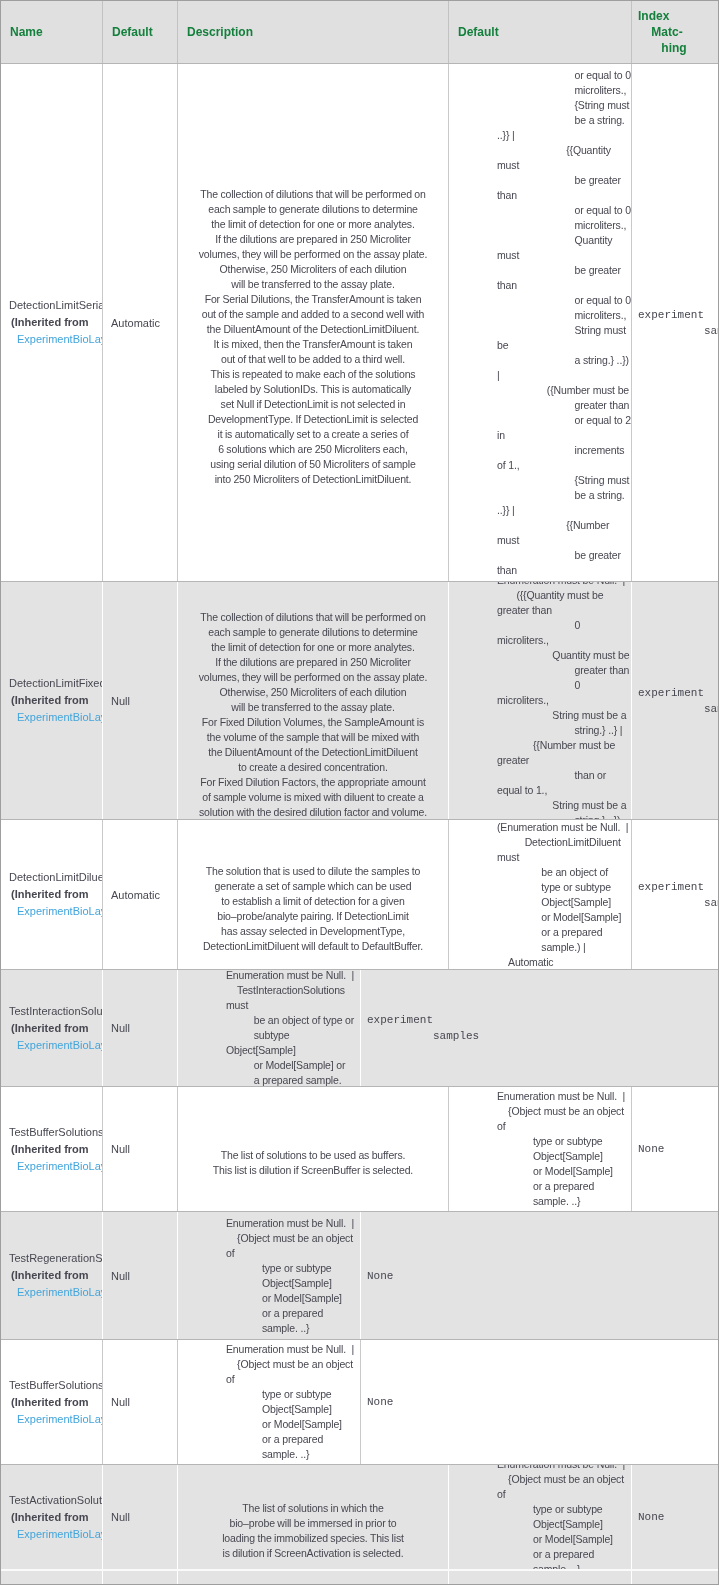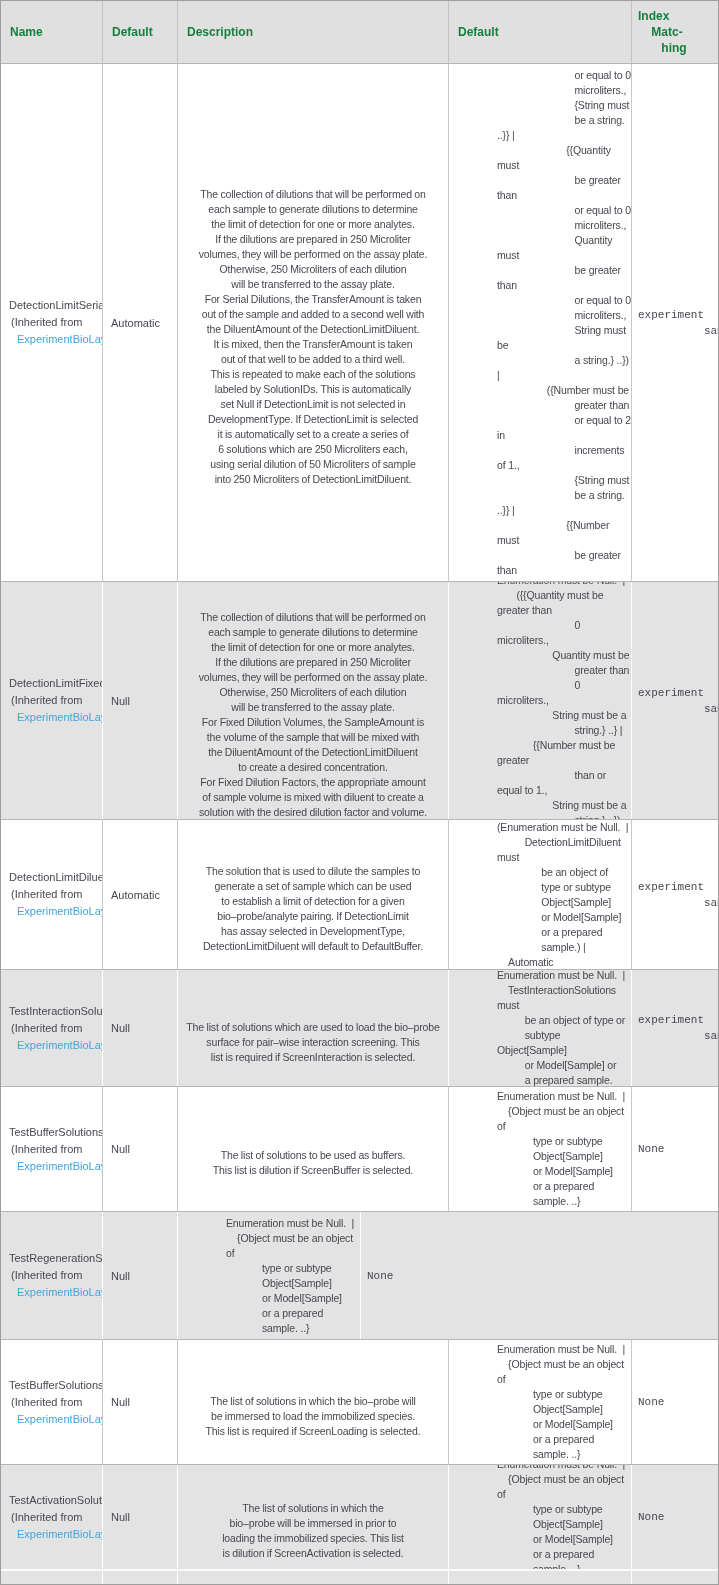--- a/index.html
+++ b/index.html
@@ -21,21 +21,21 @@
   .header-row .cell{border-right-color:#c2c2c2;}
   .col-name{width:102px;}
   .col-default{width:75px;}
   .col-desc{width:271px;}
   .col-pattern{width:183px;}
   .col-index{flex:1;}
   .header-row .cell{font-weight:bold;font-size:12px;color:#15803d;padding-left:9px;}
   .header-row .col-index{padding-left:6px;white-space:pre;line-height:16px;}
   .name-cell{padding-left:8px;font-size:11px;line-height:17px;}
   .opt-name{white-space:nowrap;}
-  .inherited{white-space:nowrap;padding-left:2px;}
+  .inherited{white-space:nowrap;padding-left:2px;font-weight:bold;}
   .inh-link{color:#42a5dc;text-decoration:none;white-space:nowrap;padding-left:8px;display:block;cursor:pointer;}
   .default-cell{padding-left:8px;font-size:11px;}
   .desc-cell{font-size:10.5px;line-height:15px;letter-spacing:-0.15px;word-spacing:-0.3px;text-align:center;}
   .desc-cell .txt{white-space:pre-line;width:100%;margin-top:28px;}
   .pattern-cell{font-size:10.5px;line-height:15px;letter-spacing:-0.15px;padding-left:8px;}
   .pattern-cell .txt{white-space:pre-wrap;text-align:left;margin-left:40px;}
   .index-cell{padding-left:6px;font-size:11px;line-height:16px;font-family:Liberation Mono, monospace;}
   .index-cell .txt{white-space:pre;}
   
   #table-body .row:nth-child(1){height:518px;}
@@ -207,25 +207,20 @@
     </div>
   </div>
 
   <div class="row gray">
     <div class="cell name-cell col-name">
       <div class="opt-name">TestInteractionSolution</div>
       <div class="inherited">(Inherited from</div>
       <a class="inh-link">ExperimentBioLayerI</a>
     </div>
     <div class="cell default-cell col-default">Null</div>
-    <div class="cell desc-cell col-desc">
-      <div class="txt">The list of solutions which are used to load the bio–probe
-surface for pair–wise interaction screening. This
-list is required if ScreenInteraction is selected.</div>
-    </div>
     <div class="cell pattern-cell col-pattern">
       <div class="txt">Enumeration must be Null.  |
     TestInteractionSolutions must
           be an object of type or
           subtype Object[Sample]
           or Model[Sample] or
           a prepared sample.</div>
     </div>
     <div class="cell index-cell col-index">
       <div class="txt">experiment
@@ -279,25 +274,20 @@
     </div>
   </div>
 
   <div class="row white">
     <div class="cell name-cell col-name">
       <div class="opt-name">TestBufferSolutions</div>
       <div class="inherited">(Inherited from</div>
       <a class="inh-link">ExperimentBioLayerI</a>
     </div>
     <div class="cell default-cell col-default">Null</div>
-    <div class="cell desc-cell col-desc">
-      <div class="txt">The list of solutions in which the bio–probe will
-be immersed to load the immobilized species.
-This list is required if ScreenLoading is selected.</div>
-    </div>
     <div class="cell pattern-cell col-pattern">
       <div class="txt">Enumeration must be Null.  |
     {Object must be an object of
              type or subtype
              Object[Sample]
              or Model[Sample]
              or a prepared
              sample. ..}</div>
     </div>
     <div class="cell index-cell col-index">

